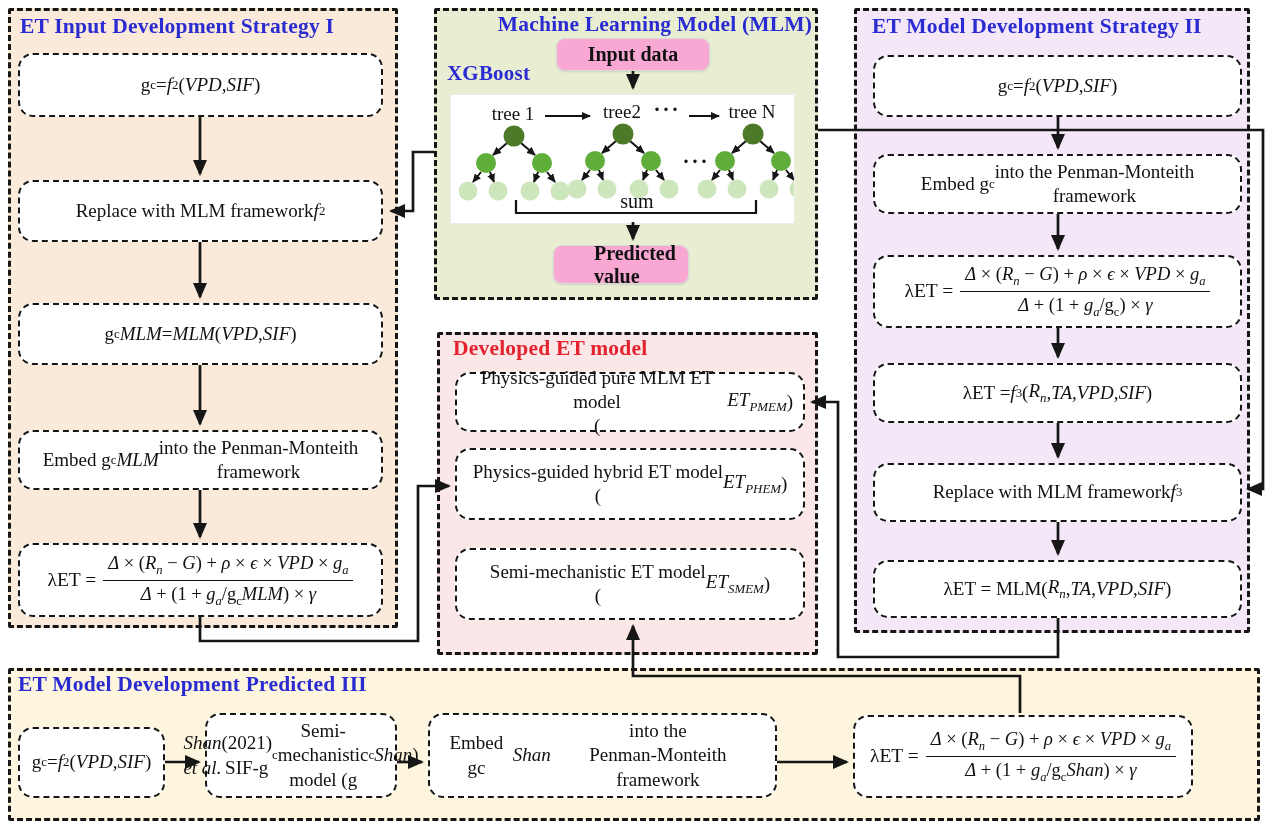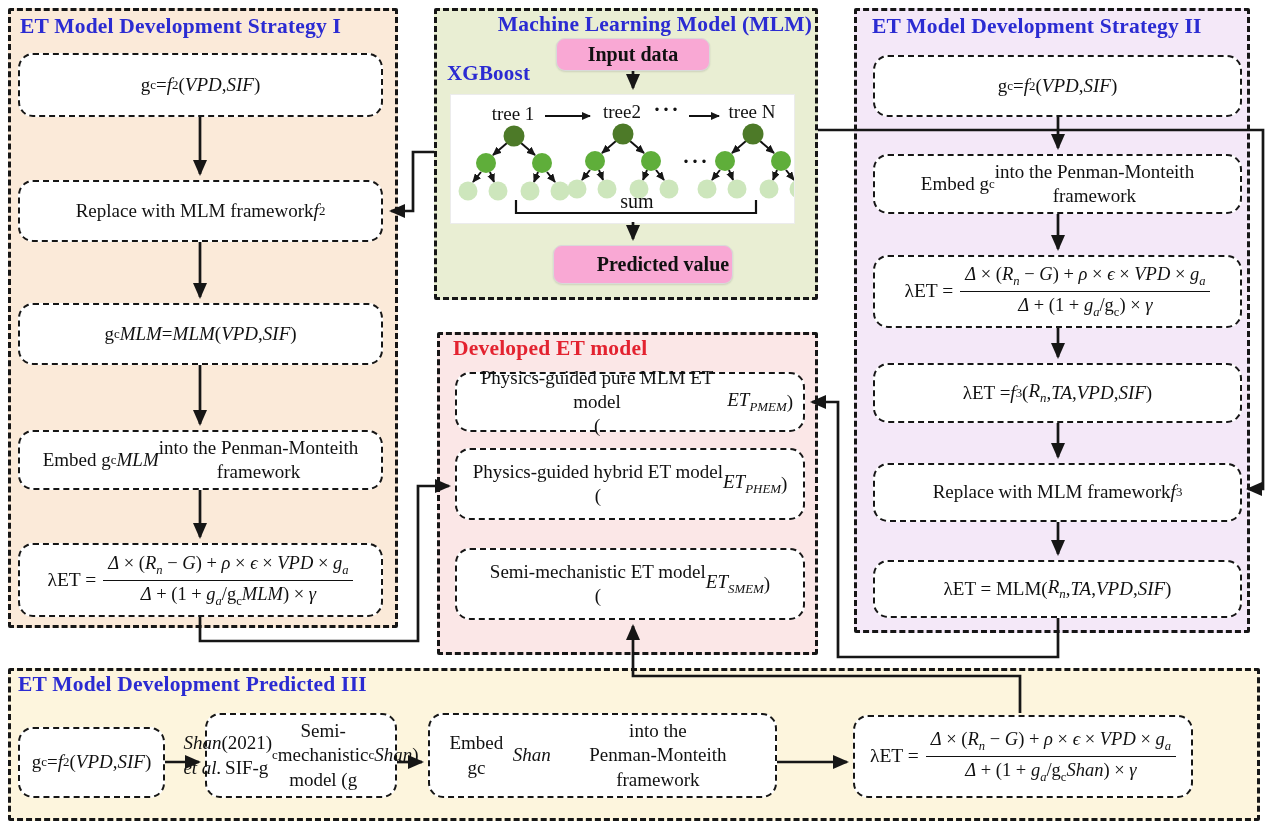--- a/index.html
+++ b/index.html
@@ -45,21 +45,21 @@
 <body>
 
 <div class="canvas">
 
   <section class="panel" id="panel-s1"></section>
   <section class="panel" id="panel-mlm"></section>
   <section class="panel" id="panel-s2"></section>
   <section class="panel" id="panel-dev"></section>
   <section class="panel" id="panel-s3"></section>
 
-  <div class="ptitle blue" style="left:20px;top:14px;">ET Model Development Strategy I</div>
+  <div class="ptitle blue" style="left:20px;top:14px;">ET Input Development Strategy I</div>
   <div class="ptitle blue" style="left:434px;top:12px;width:384px;text-align:center;margin-left:29px;">Machine Learning Model (MLM)</div>
   <div class="ptitle blue" style="left:872px;top:14px;">ET Model Development Strategy II</div>
   <div class="ptitle red" style="left:453px;top:336px;">Developed ET model</div>
   <div class="ptitle blue" style="left:18px;top:672px;">ET Model Development Predicted III</div>
 
   <div class="box" style="left:18px;top:53px;width:365px;height:64px;">g<sub>c</sub> = <i>f</i><sub>2</sub>(<i>VPD</i>, <i>SIF</i>)</div>
   <div class="box" style="left:18px;top:180px;width:365px;height:62px;">Replace with MLM framework <i>f</i><sub>2</sub></div>
   <div class="box" style="left:18px;top:303px;width:365px;height:62px;">g<sub>c</sub><i>MLM</i> = <i>MLM</i>(<i>VPD</i>, <i>SIF</i>)</div>
   <div class="box" style="left:18px;top:430px;width:365px;height:60px;">Embed g<sub>c</sub><i>MLM</i> into the Penman-Monteith<br>framework</div>
   <div class="box" style="left:18px;top:543px;width:365px;height:74px;">
@@ -108,21 +108,21 @@
       <line class="tline" x1="238" y1="21" x2="268" y2="21" marker-end="url(#th)"></line>
       <path d="M65,105 L65,118 L305,118 L305,105" style="fill:none;stroke:#111;stroke-width:2.2;"></path>
     </svg>
   </div>
   <div class="tlabel" style="left:513px;top:103px;">tree 1</div>
   <div class="tlabel" style="left:622px;top:101px;">tree2</div>
   <div class="tlabel" style="left:752px;top:101px;">tree N</div>
   <div class="dots" style="left:667px;top:97px;">···</div>
   <div class="dots" style="left:696px;top:149px;">···</div>
   <div class="tlabel" style="left:637px;top:190px;font-size:20px;">sum</div>
-  <div class="plainbox" style="left:553px;top:245px;width:180px;height:39px;padding-left:40px;">Predicted value</div>
+  <div class="plainbox" style="left:553px;top:245px;width:136px;height:39px;padding-left:40px;">Predicted value</div>
 
   <div class="box" style="left:873px;top:55px;width:369px;height:62px;">g<sub>c</sub> = <i>f</i><sub>2</sub>(<i>VPD</i>, <i>SIF</i>)</div>
   <div class="box" style="left:873px;top:154px;width:369px;height:60px;">Embed g<sub>c</sub> into the Penman-Monteith<br>framework</div>
   <div class="box" style="left:873px;top:255px;width:369px;height:73px;">
     <span class="fprefix">λET =</span>
     <span class="frac">
       <span class="num"><i>Δ</i> × (<i>R<sub>n</sub></i> − <i>G</i>) + <i>ρ</i> × <i>ϵ</i> × <i>VPD</i> × <i>g<sub>a</sub></i></span>
       <span class="den"><i>Δ</i> + (1 + <i>g<sub>a</sub></i>/g<sub>c</sub>) × <i>γ</i></span>
     </span>
   </div>

